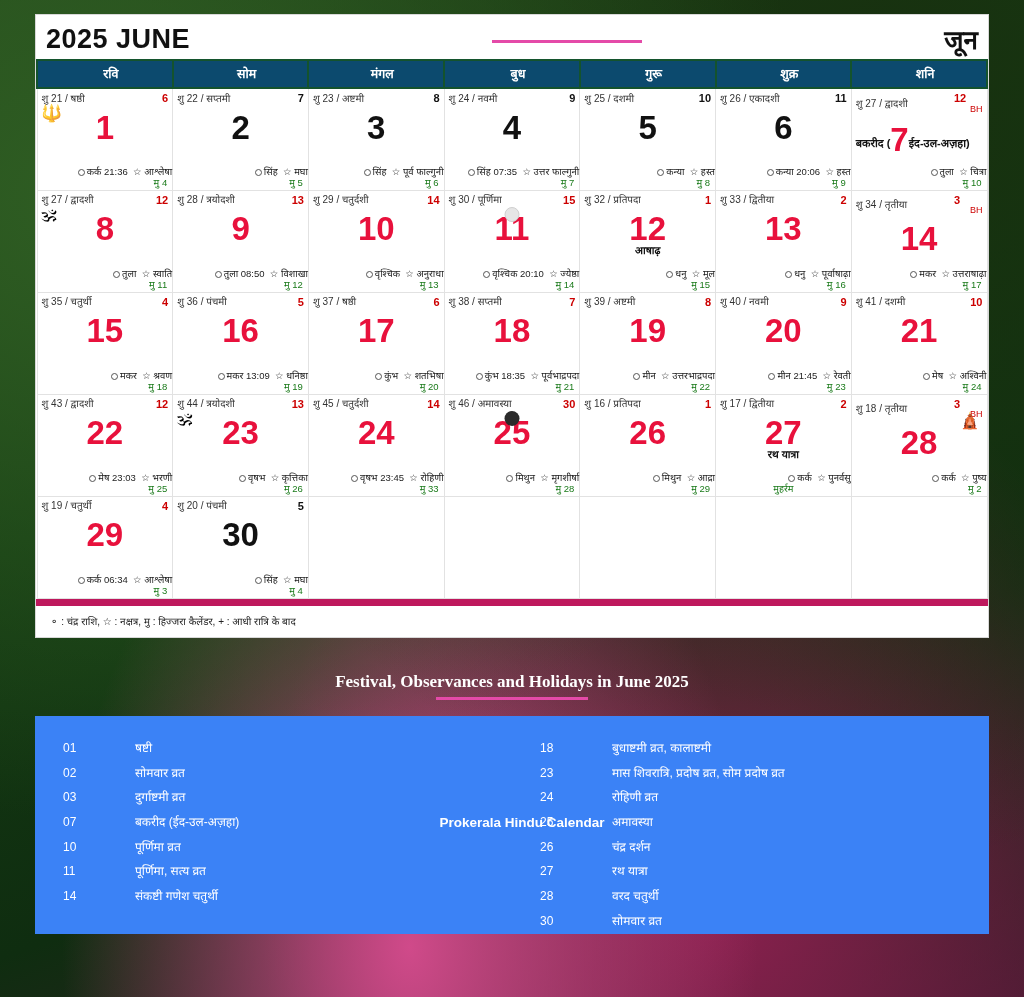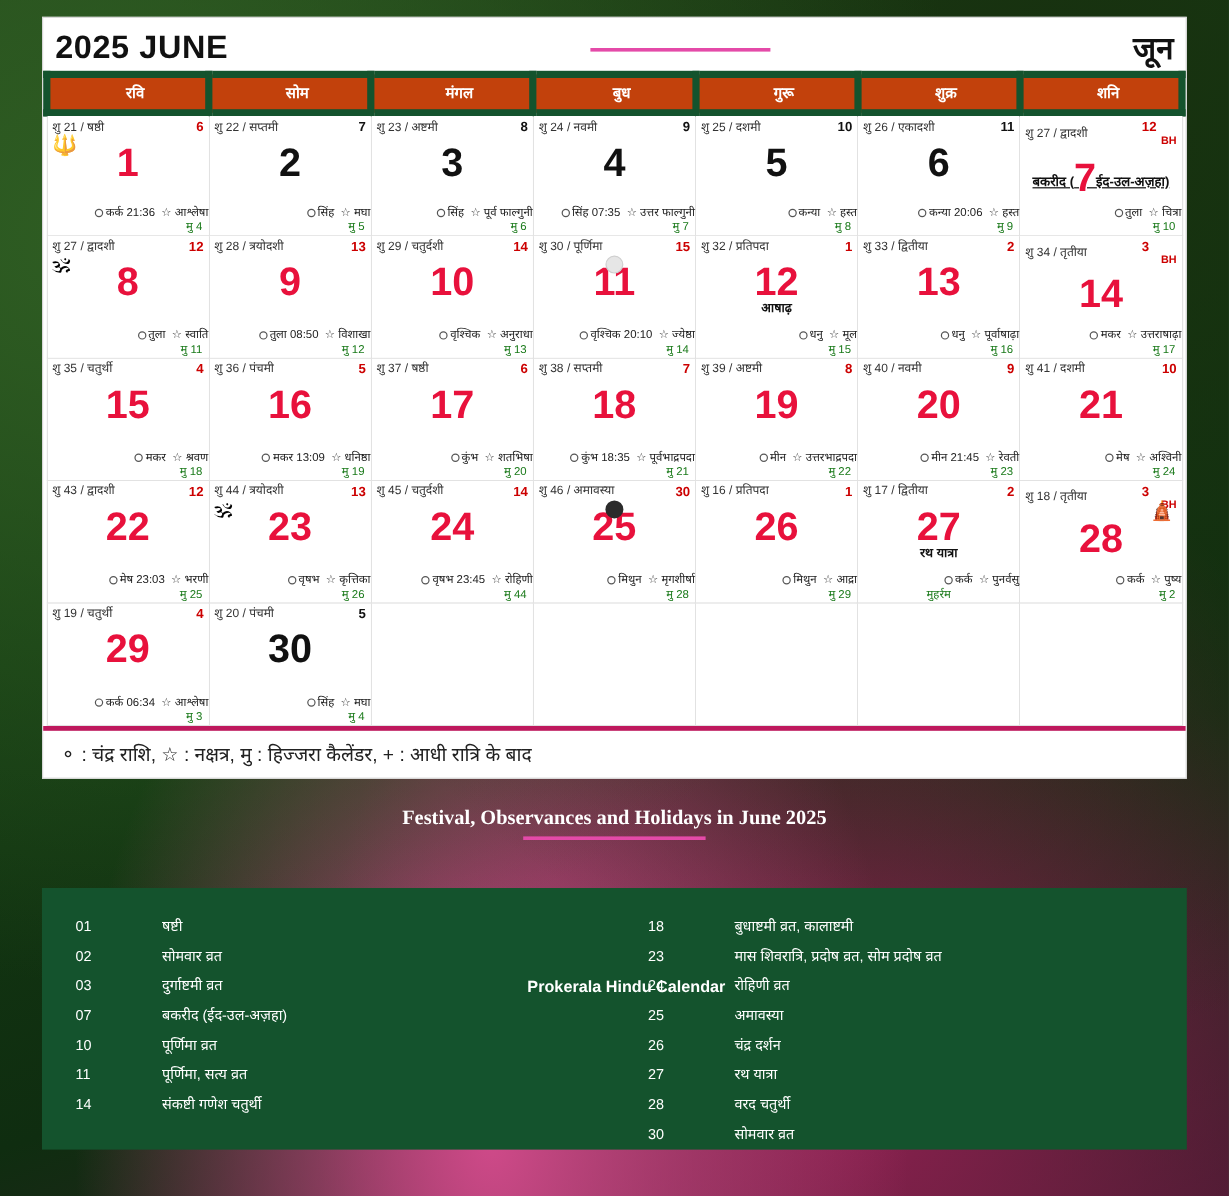--- a/index.html
+++ b/index.html
@@ -49,26 +49,26 @@
   .cal-month-hi {
     font-size: 26px; font-weight: bold; color: #111;
   }
 
   table.cal {
     border-collapse: collapse;
     width: 100%;
     table-layout: fixed;
   }
   table.cal th {
-    background: #c2410c;
+    background: #0c4a6e;
     color: #ffffff;
     font-size: 12.5px;
     font-weight: bold;
     padding: 4px 0 5px 12px;
-    border: 6px solid #14532d;
+    border: 2px solid #14532d;
   }
   table.cal td {
     border: 1px solid #e2e2e2;
     height: 102px;
     vertical-align: top;
     padding: 0;
     position: relative;
     background: #fff;
   }
   td.empty { background: #fff; }
@@ -79,36 +79,36 @@
     padding: 3px 4px 2px 4px;
   }
   .row-top {
     display: flex; justify-content: space-between; align-items: center;
     font-size: 10px; color: #333; line-height: 1.15;
   }
   .tithi { color: #333; }
   .panch-num { color: #cc0000; font-weight: bold; font-size: 11px; }
   .panch-num.plain { color: #111; }
   .bh {
-    display: block; color: #cc0000; font-size: 9px; font-weight: bold; text-align: right;
+    display: block; color: #cc0000; font-size: 9px; font-weight: normal; text-align: right;
     line-height: 1.1;
     padding-left: 16px;
   }
   .daynum {
     text-align: center;
     font-size: 33px;
     font-weight: bold;
     line-height: 1.0;
     margin-top: 6px;
     color: #111;
   }
   .daynum.red { color: #e8113c; }
   .fest-inline {
-    text-align: center; font-size: 11px; font-weight: bold; color: #111;
-    margin-top: 2px; line-height: 1.15; text-decoration: underline;
+    font-size: 11px; font-weight: bold; color: #111;
+    margin-top: 2px; line-height: 1.15;
   }
   .fest-inline .red { color: #e8113c; }
   .fest-mid {
     text-align: center; font-size: 10.5px; font-weight: bold; color: #111;
     margin-top: -2px;
   }
   .bottom {
     position: absolute; left: 0; right: 0; bottom: 12px;
     text-align: right;
     font-size: 9.5px; color: #222; line-height: 1.25;
@@ -131,40 +131,40 @@
     border-radius: 50%; margin-right: 2px; vertical-align: middle;
   }
   .icon-tl {
     position: absolute; left: 4px; top: 16px; font-size: 17px; line-height: 1;
   }
   .icon-tr {
     position: absolute; right: 6px; top: 18px; font-size: 16px; line-height: 1;
   }
 
   .legend {
-    border-top: 4px solid #be185d;
+    border-top: 7px solid #be185d;
     padding: 8px 0 9px 14px;
-    font-size: 16px;
+    font-size: 10px;
     color: #222;
   }
 
   
   .fest-title-wrap {
     position: absolute; left: 0; top: 672px; width: 1024px; text-align: center;
   }
   .fest-title {
     font-family: "Liberation Serif", serif;
     font-size: 17px; font-weight: bold; color: #ffffff;
   }
   .fest-title-rule {
     width: 152px; height: 3px; background: #e44aa8; margin: 5px auto 0 auto;
   }
   .fest-box {
-    position: absolute; left: 35px; top: 740px; width: 954px; height: 218px;
-    background: #14532d;
+    position: absolute; left: 35px; top: 716px; width: 954px; height: 218px;
+    background: #3b82f6;
     padding: 26px 0 13px 0;
   }
   .fest-cols { display: flex; }
   .fest-col { width: 50%; padding-left: 28px; }
   .fest-row {
     display: flex; font-size: 12px; color: #ffffff; margin-bottom: 11.5px;
     line-height: 1.1;
   }
   .fest-day { width: 72px; flex: none; }
   .fest-name { }
@@ -482,21 +482,21 @@
               </div>
             </td>
             <td>
               <div class="cell">
                 <div class="row-top">
                   <span class="tithi">शु 45 / चतुर्दशी</span>
                   <span><span class="panch-num">14</span></span>
                 </div>
                 <div class="daynum red">24</div>
                 <div class="bottom"><span class="circ"></span>वृषभ 23:45 &nbsp;<span class="star">☆</span> रोहिणी</div>
-                <div class="muslim">मु 44</div>
+                <div class="muslim">मु 33</div>
               </div>
             </td>
             <td>
               <div class="cell">
                 <div class="row-top">
                   <span class="tithi">शु 46 / अमावस्या</span>
                   <span><span class="panch-num">30</span></span>
                 </div>
                 <span class="moon new"></span>
                 <div class="daynum red">25</div>

